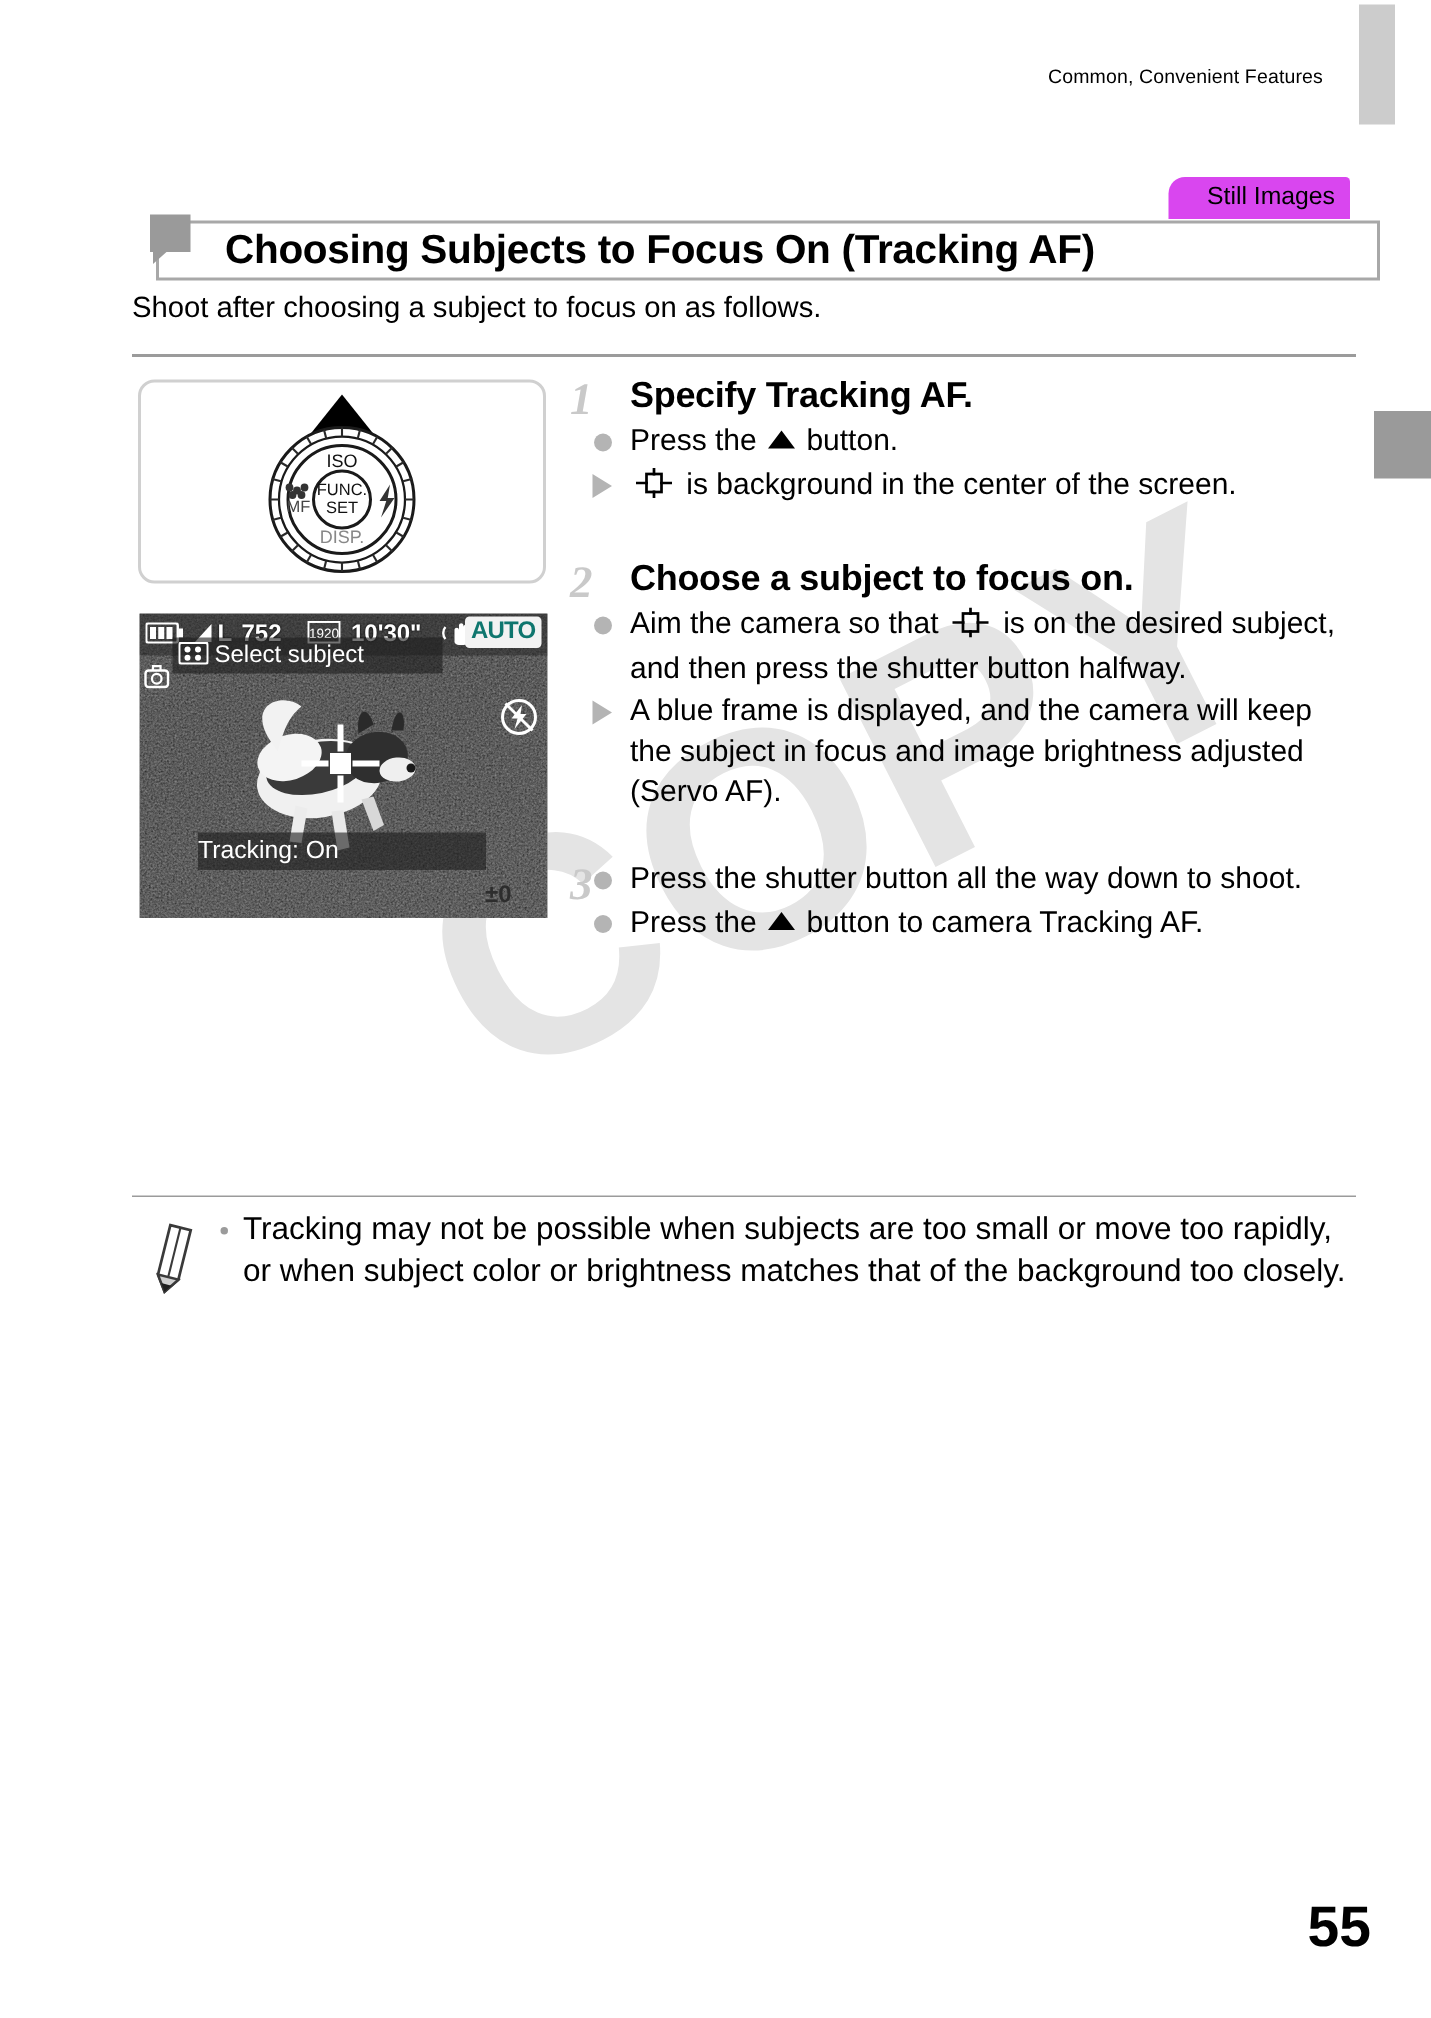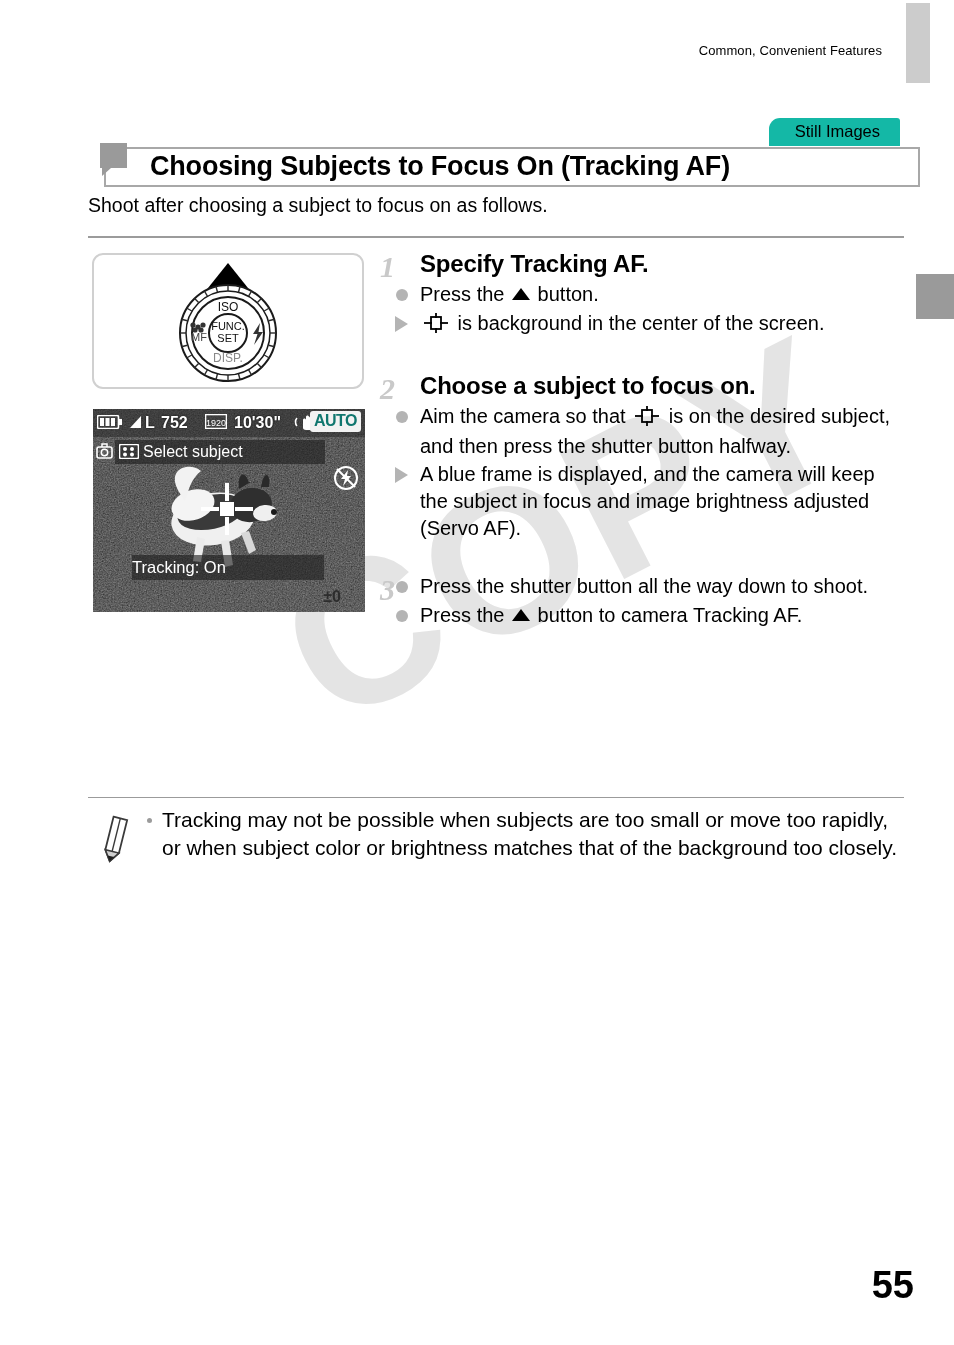--- a/index.html
+++ b/index.html
@@ -69,24 +69,24 @@
     top: 0;
     width: 828px;
     z-index: 2;
   }
 
   
   #still-images-tab {
     position: absolute;
     right: 16px;
     top: 118px;
-    background: #14b8a6;
+    background: #d946ef;
     border-top-left-radius: 11px;
     border-top-right-radius: 3px;
-    padding: 4px 20px 5px 26px;
+    padding: 4px 10px 5px 26px;
     font-size: 16.5px;
     line-height: 1.15;
     color: #000;
   }
 
   
   #section-heading {
     position: absolute;
     left: 16px;
     top: 147px;
@@ -185,22 +185,22 @@
     background: #f2f2f2;
     color: #0f766e;
     font-size: 16px;
     font-weight: bold;
     padding: 1px 4px 2px 4px;
     border-radius: 3px;
     letter-spacing: -0.5px;
   }
   #lcd-select-bar {
     position: absolute;
-    left: 22px; top: 31px;
-    width: 210px; height: 24px;
+    left: 22px; top: 16px;
+    width: 180px; height: 24px;
     background: rgba(30,30,30,0.62);
     color: #fff;
     font-size: 16px;
     line-height: 24px;
     padding-left: 4px;
     box-sizing: border-box;
     white-space: nowrap;
   }
   #lcd-tracking-bar {
     position: absolute;

